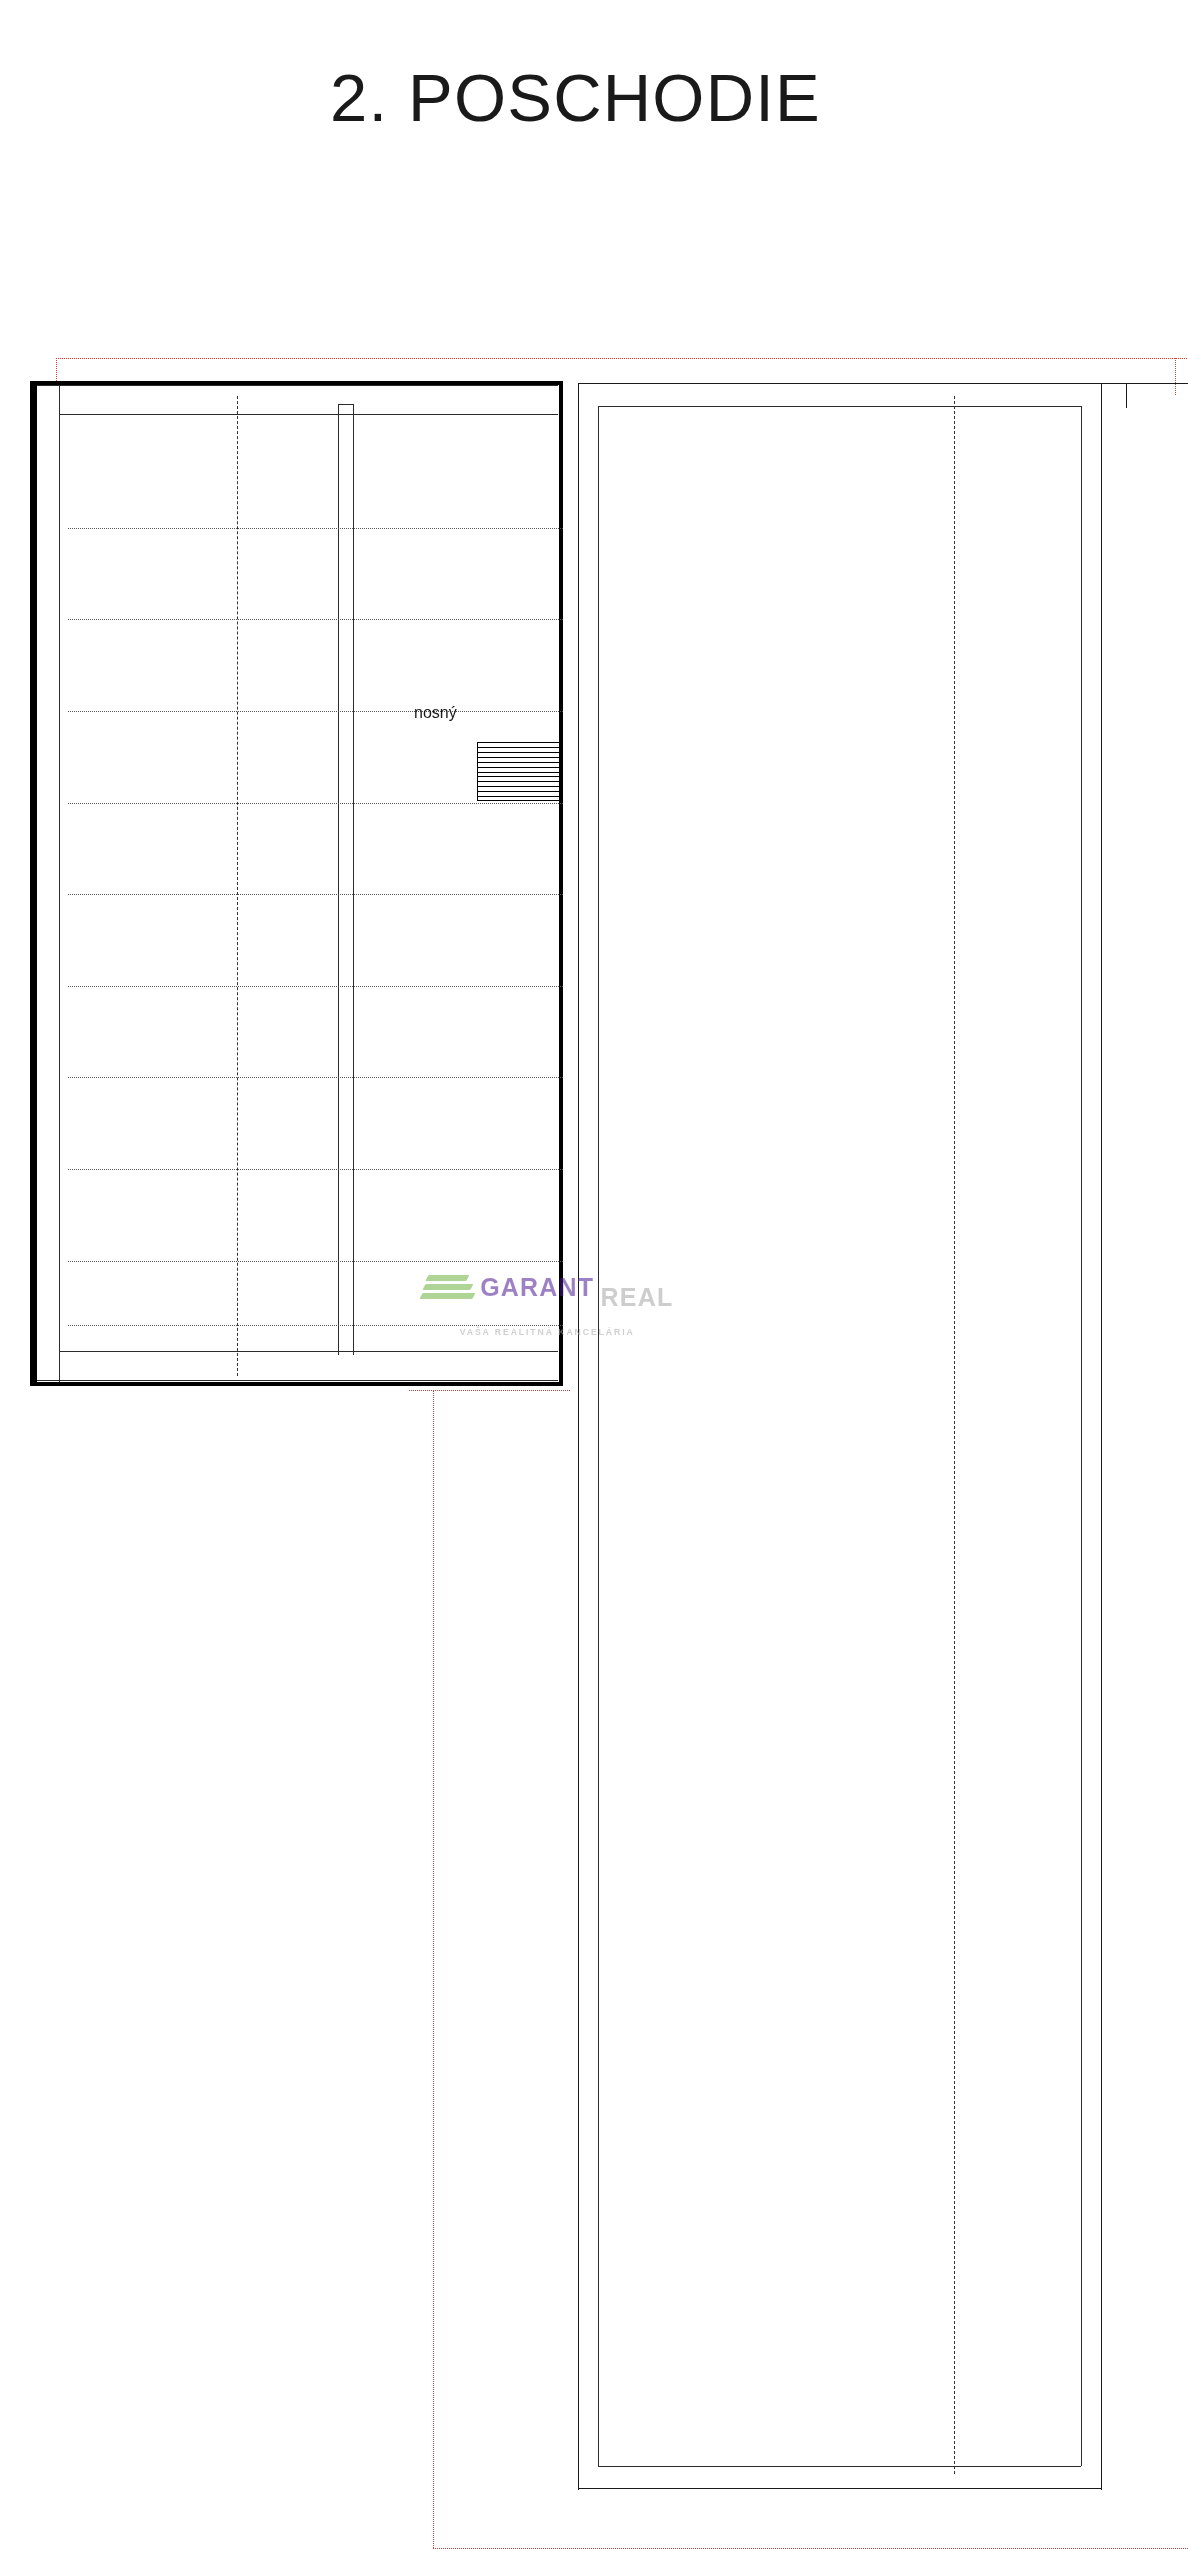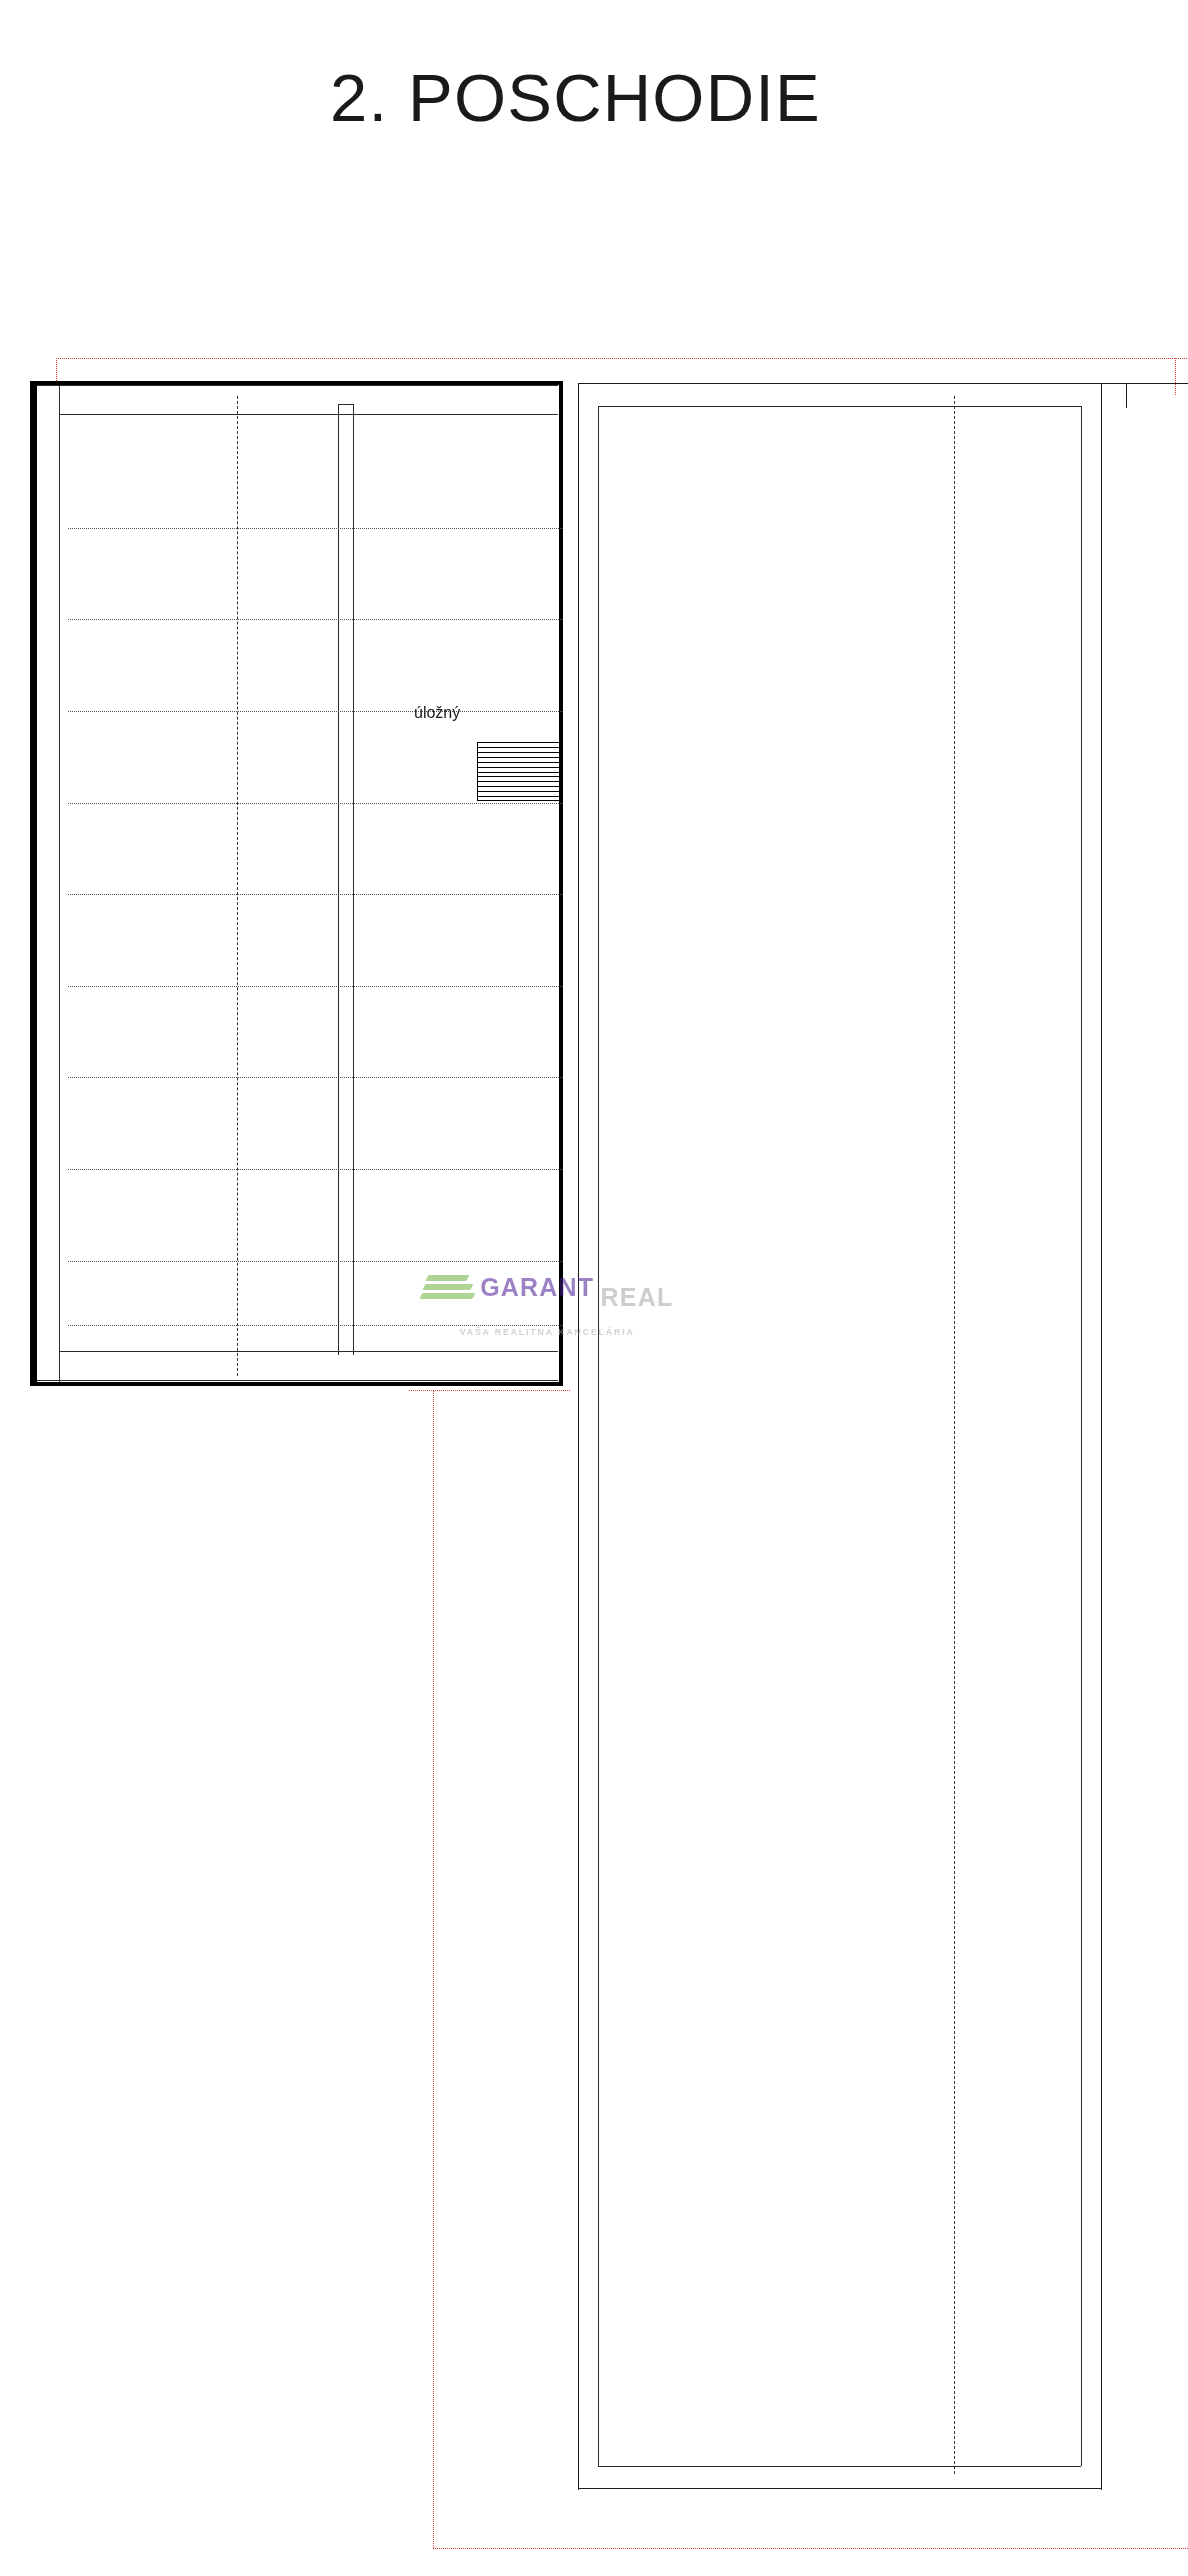--- a/index.html
+++ b/index.html
@@ -191,21 +191,21 @@
   <div class="dot-h" style="left:68px; top:619px; width:495px;"></div>
   <div class="dot-h" style="left:68px; top:711px; width:495px;"></div>
   <div class="dot-h" style="left:68px; top:803px; width:495px;"></div>
   <div class="dot-h" style="left:68px; top:894px; width:495px;"></div>
   <div class="dot-h" style="left:68px; top:986px; width:495px;"></div>
   <div class="dot-h" style="left:68px; top:1077px; width:495px;"></div>
   <div class="dot-h" style="left:68px; top:1169px; width:495px;"></div>
   <div class="dot-h" style="left:68px; top:1261px; width:495px;"></div>
   <div class="dot-h" style="left:68px; top:1325px; width:495px;"></div>
 
-  <div class="plan-label" style="left:414px; top:703px;">úložný</div>
+  <div class="plan-label" style="left:414px; top:703px;">nosný</div>
 
   <div id="ladder-symbol" style="left:477px; top:742px; width:81px; height:57px;">
     <span class="rung" style="top:3.7px;"></span>
     <span class="rung" style="top:8.7px;"></span>
     <span class="rung" style="top:13.6px;"></span>
     <span class="rung" style="top:18.6px;"></span>
     <span class="rung" style="top:23.5px;"></span>
     <span class="rung" style="top:28.5px;"></span>
     <span class="rung" style="top:33px;"></span>
     <span class="rung" style="top:38px;"></span>

